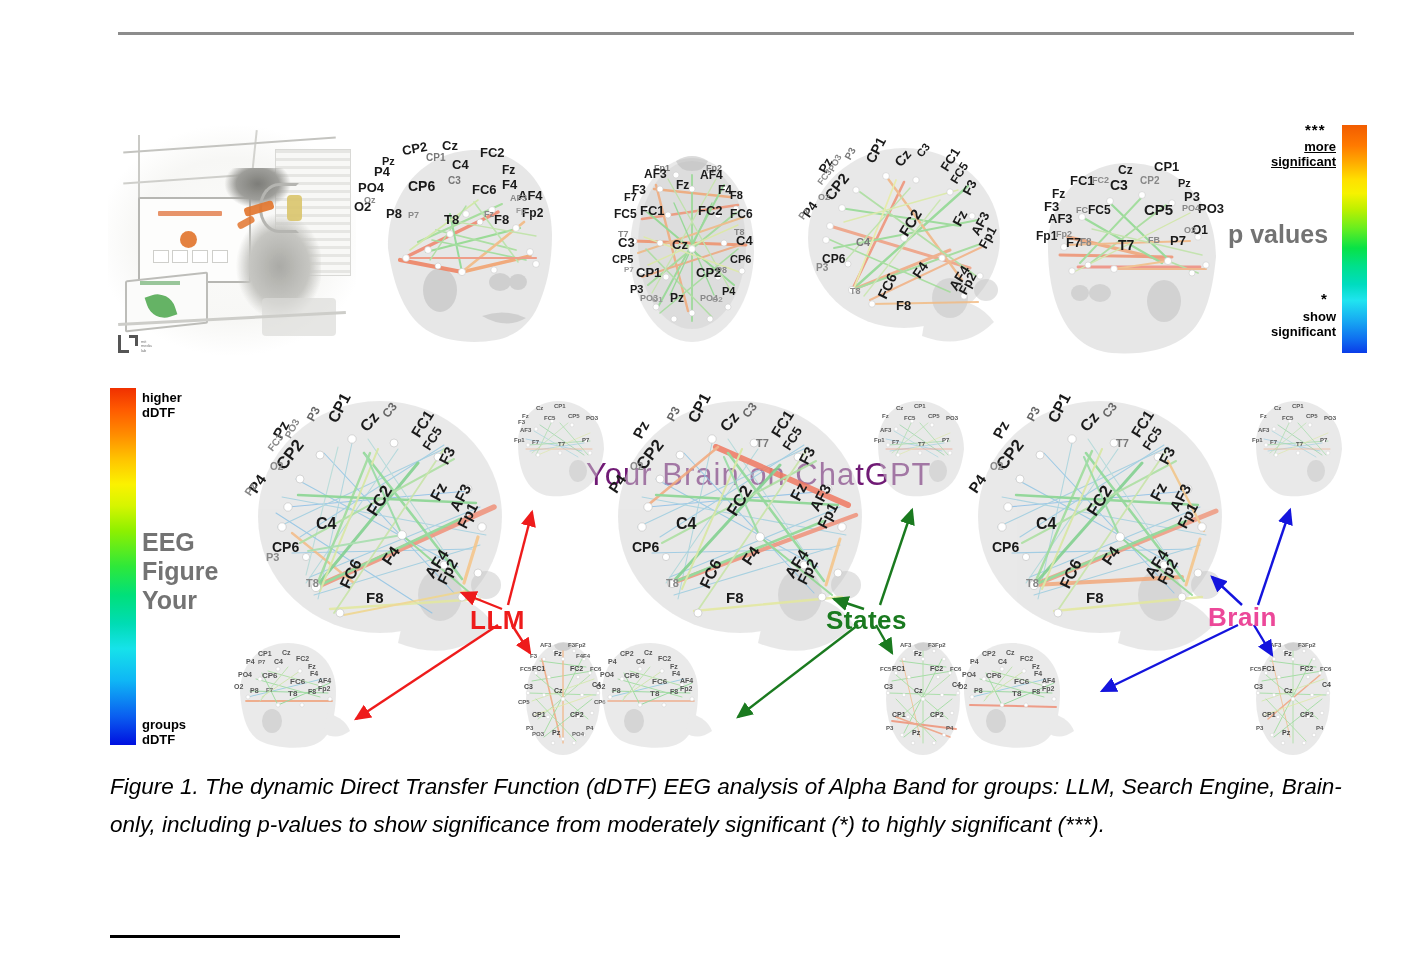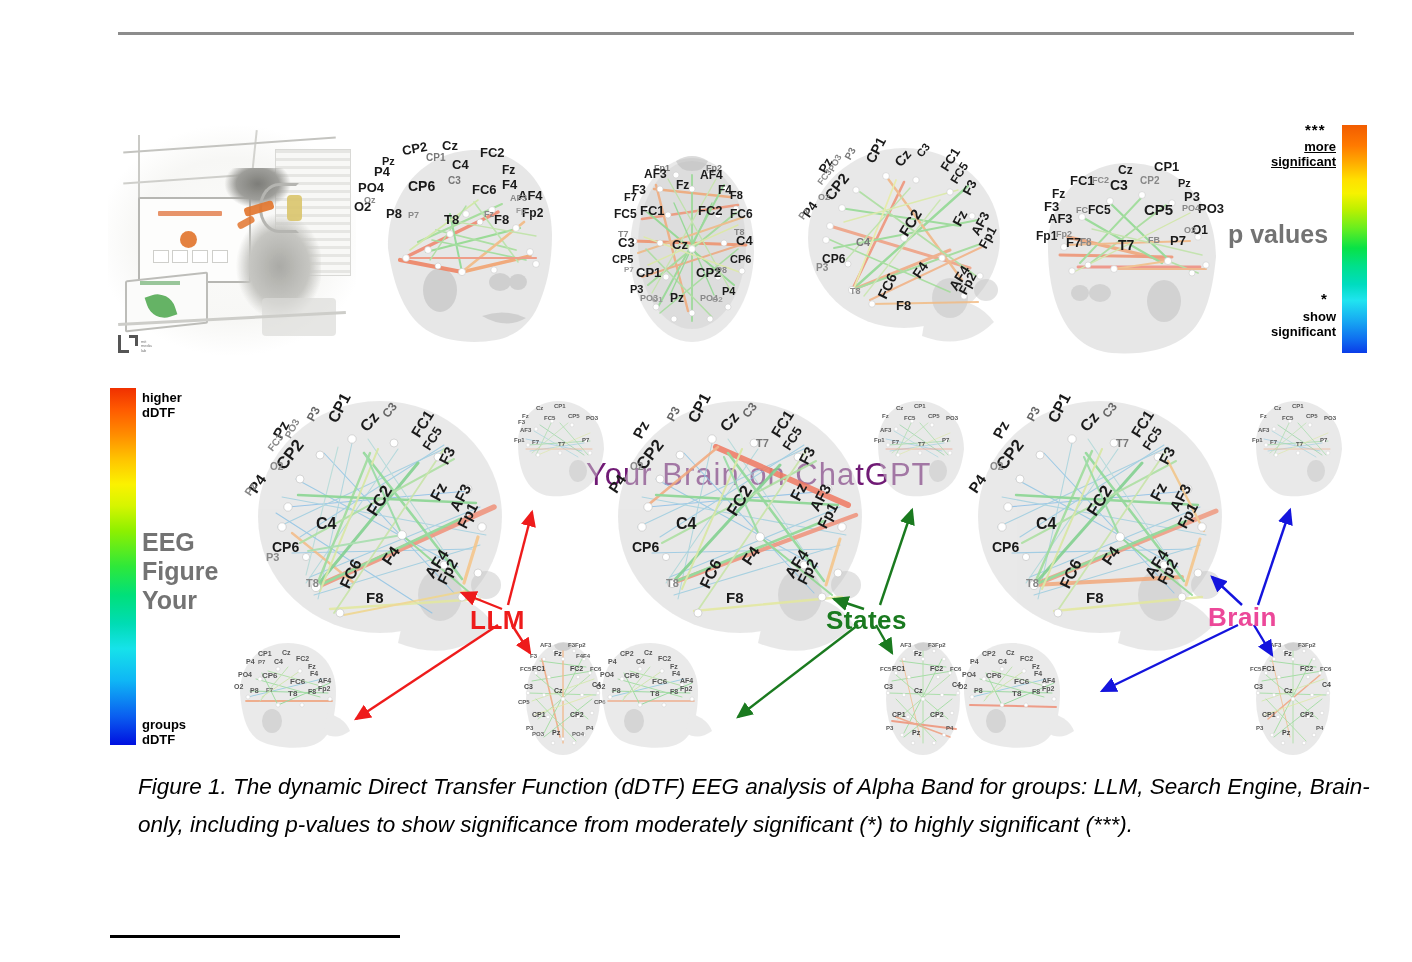--- a/index.html
+++ b/index.html
@@ -128,21 +128,21 @@
 
   
   .glabel{position:absolute;font-size:26px;font-weight:bold;letter-spacing:.5px;}
 
   
   .arrows{position:absolute;left:0;top:0;width:1412px;height:660px;pointer-events:none;}
 
   
   .caption{
     position:absolute;left:110px;top:768px;width:1258px;
-    font-size:22.5px;font-style:italic;line-height:38px;color:#000;margin-left:28px;
+    font-size:22.5px;font-style:italic;line-height:38px;color:#000;
   }
   .footnote-rule{
     position:absolute;left:110px;top:935px;width:290px;height:3px;background:#000;
   }
 </style>
 </head>
 <body>
 
 <div class="page">
 

